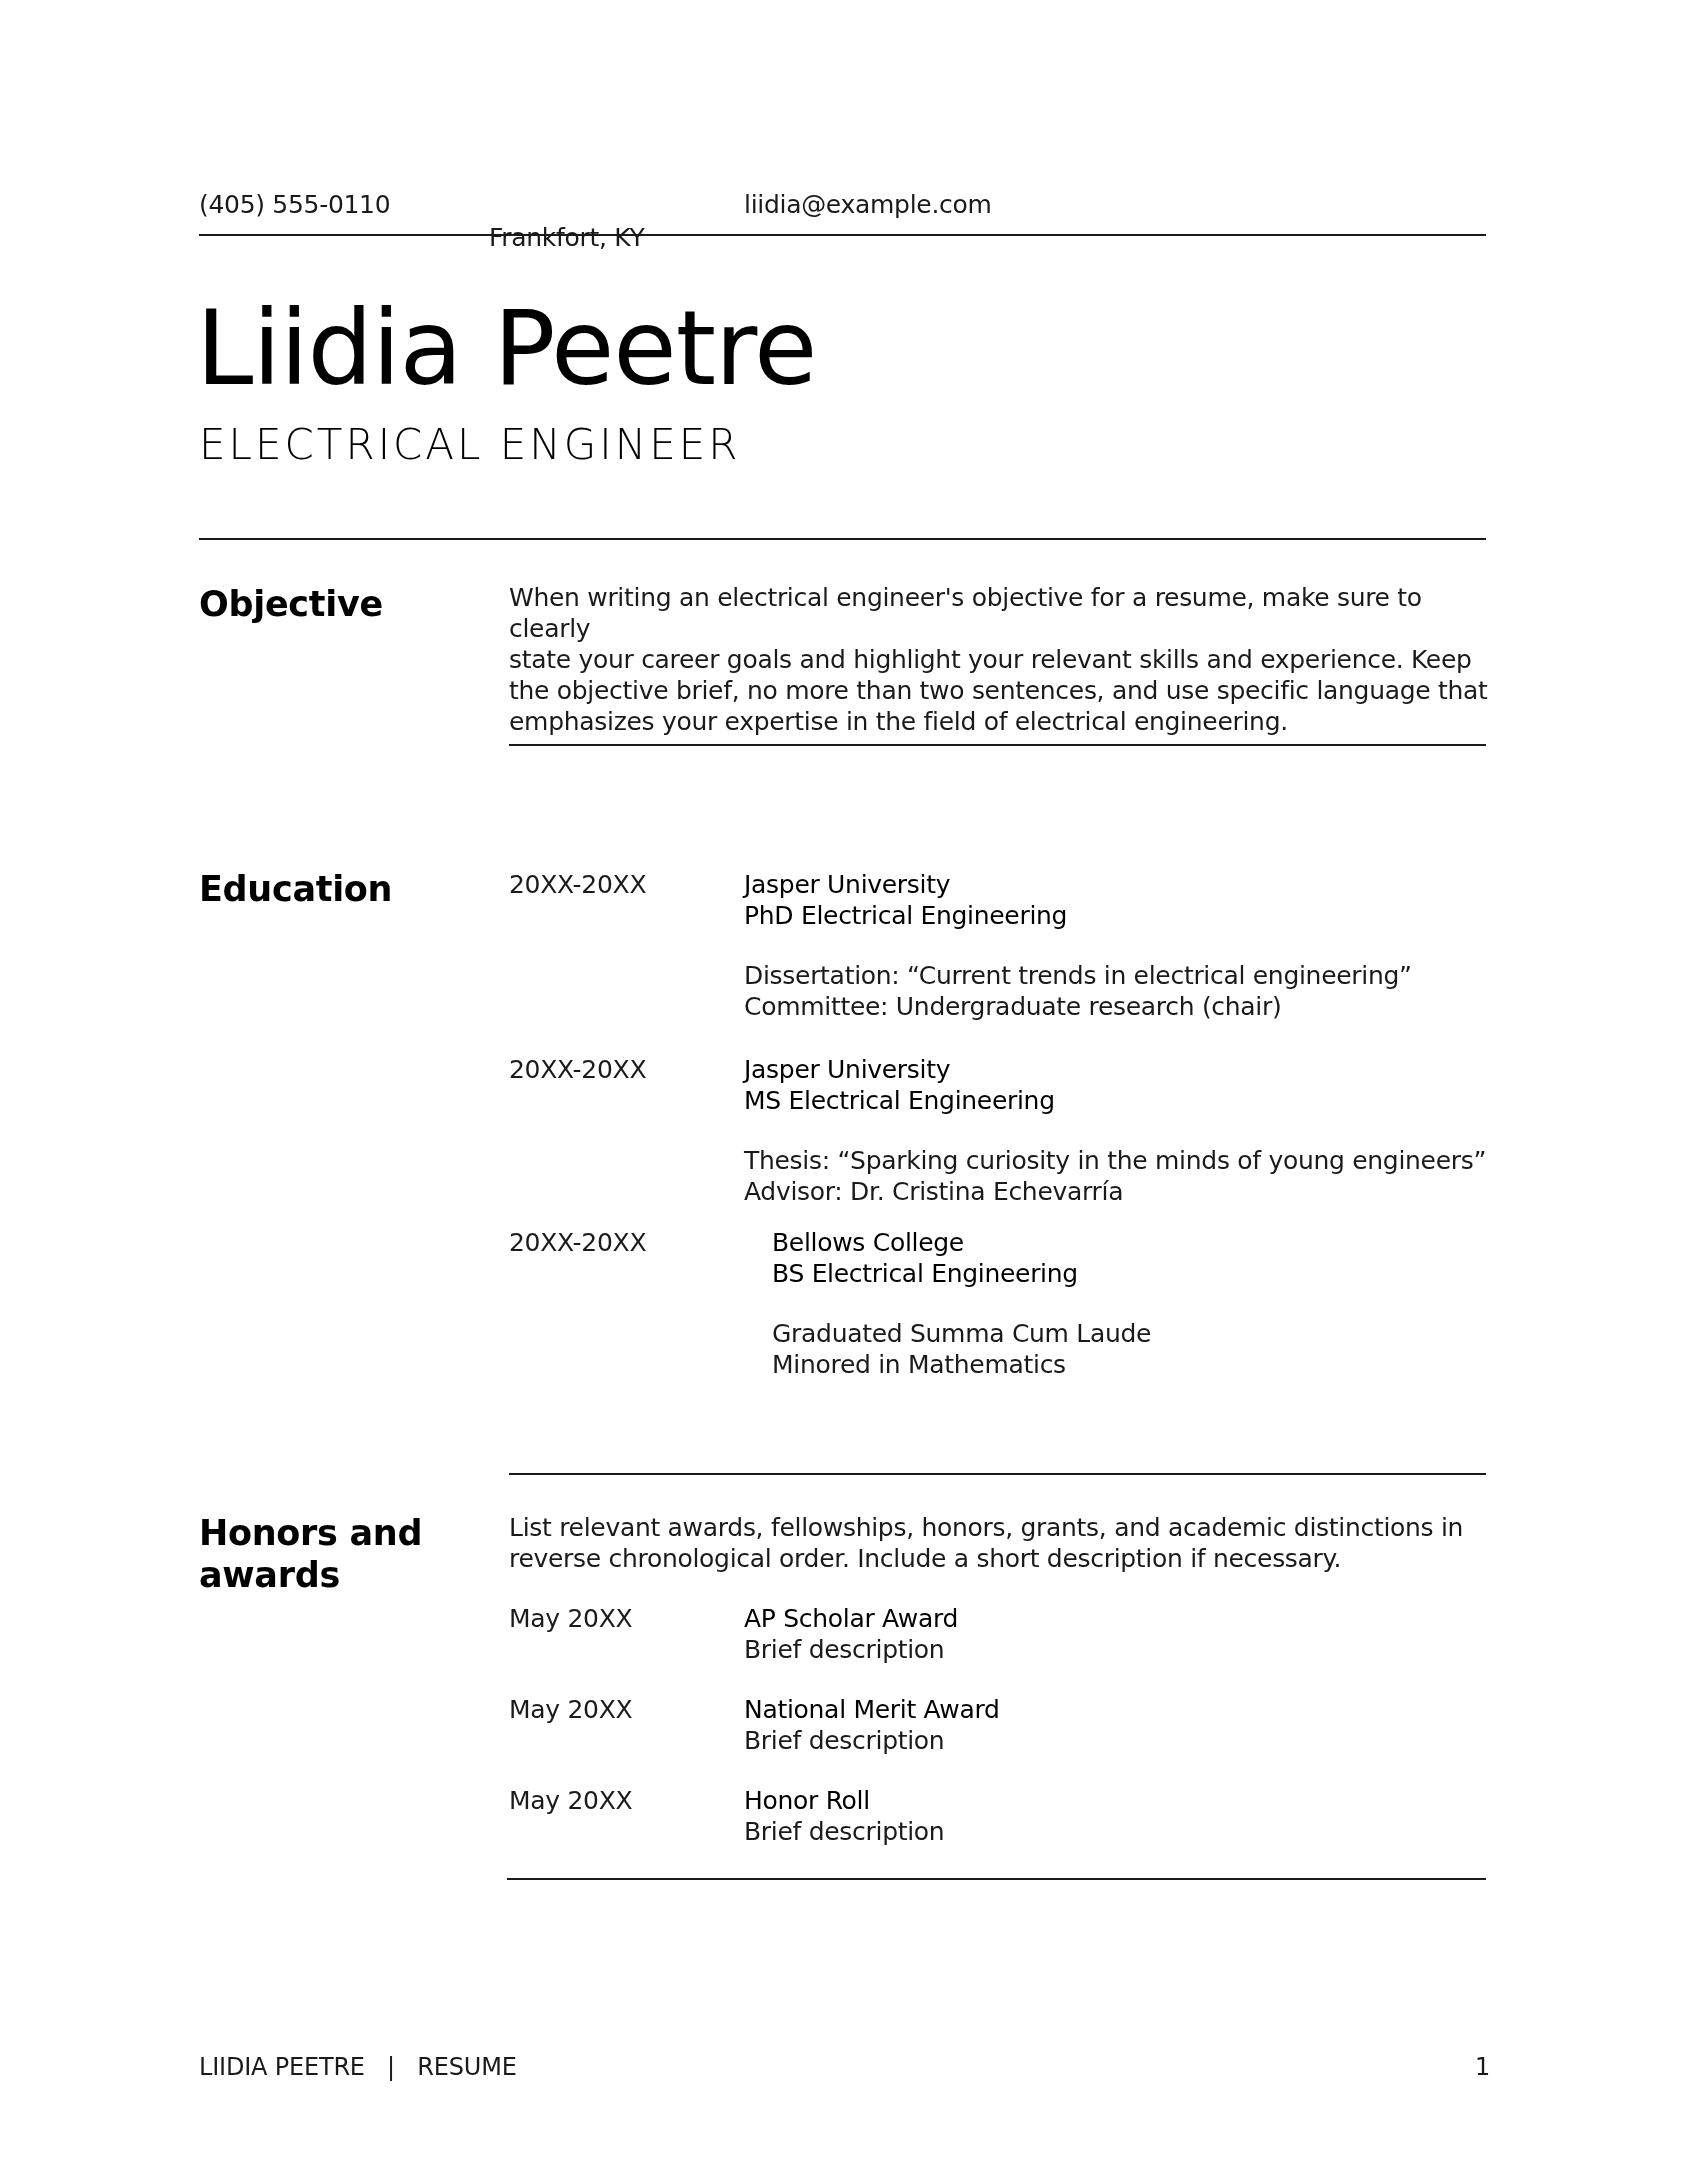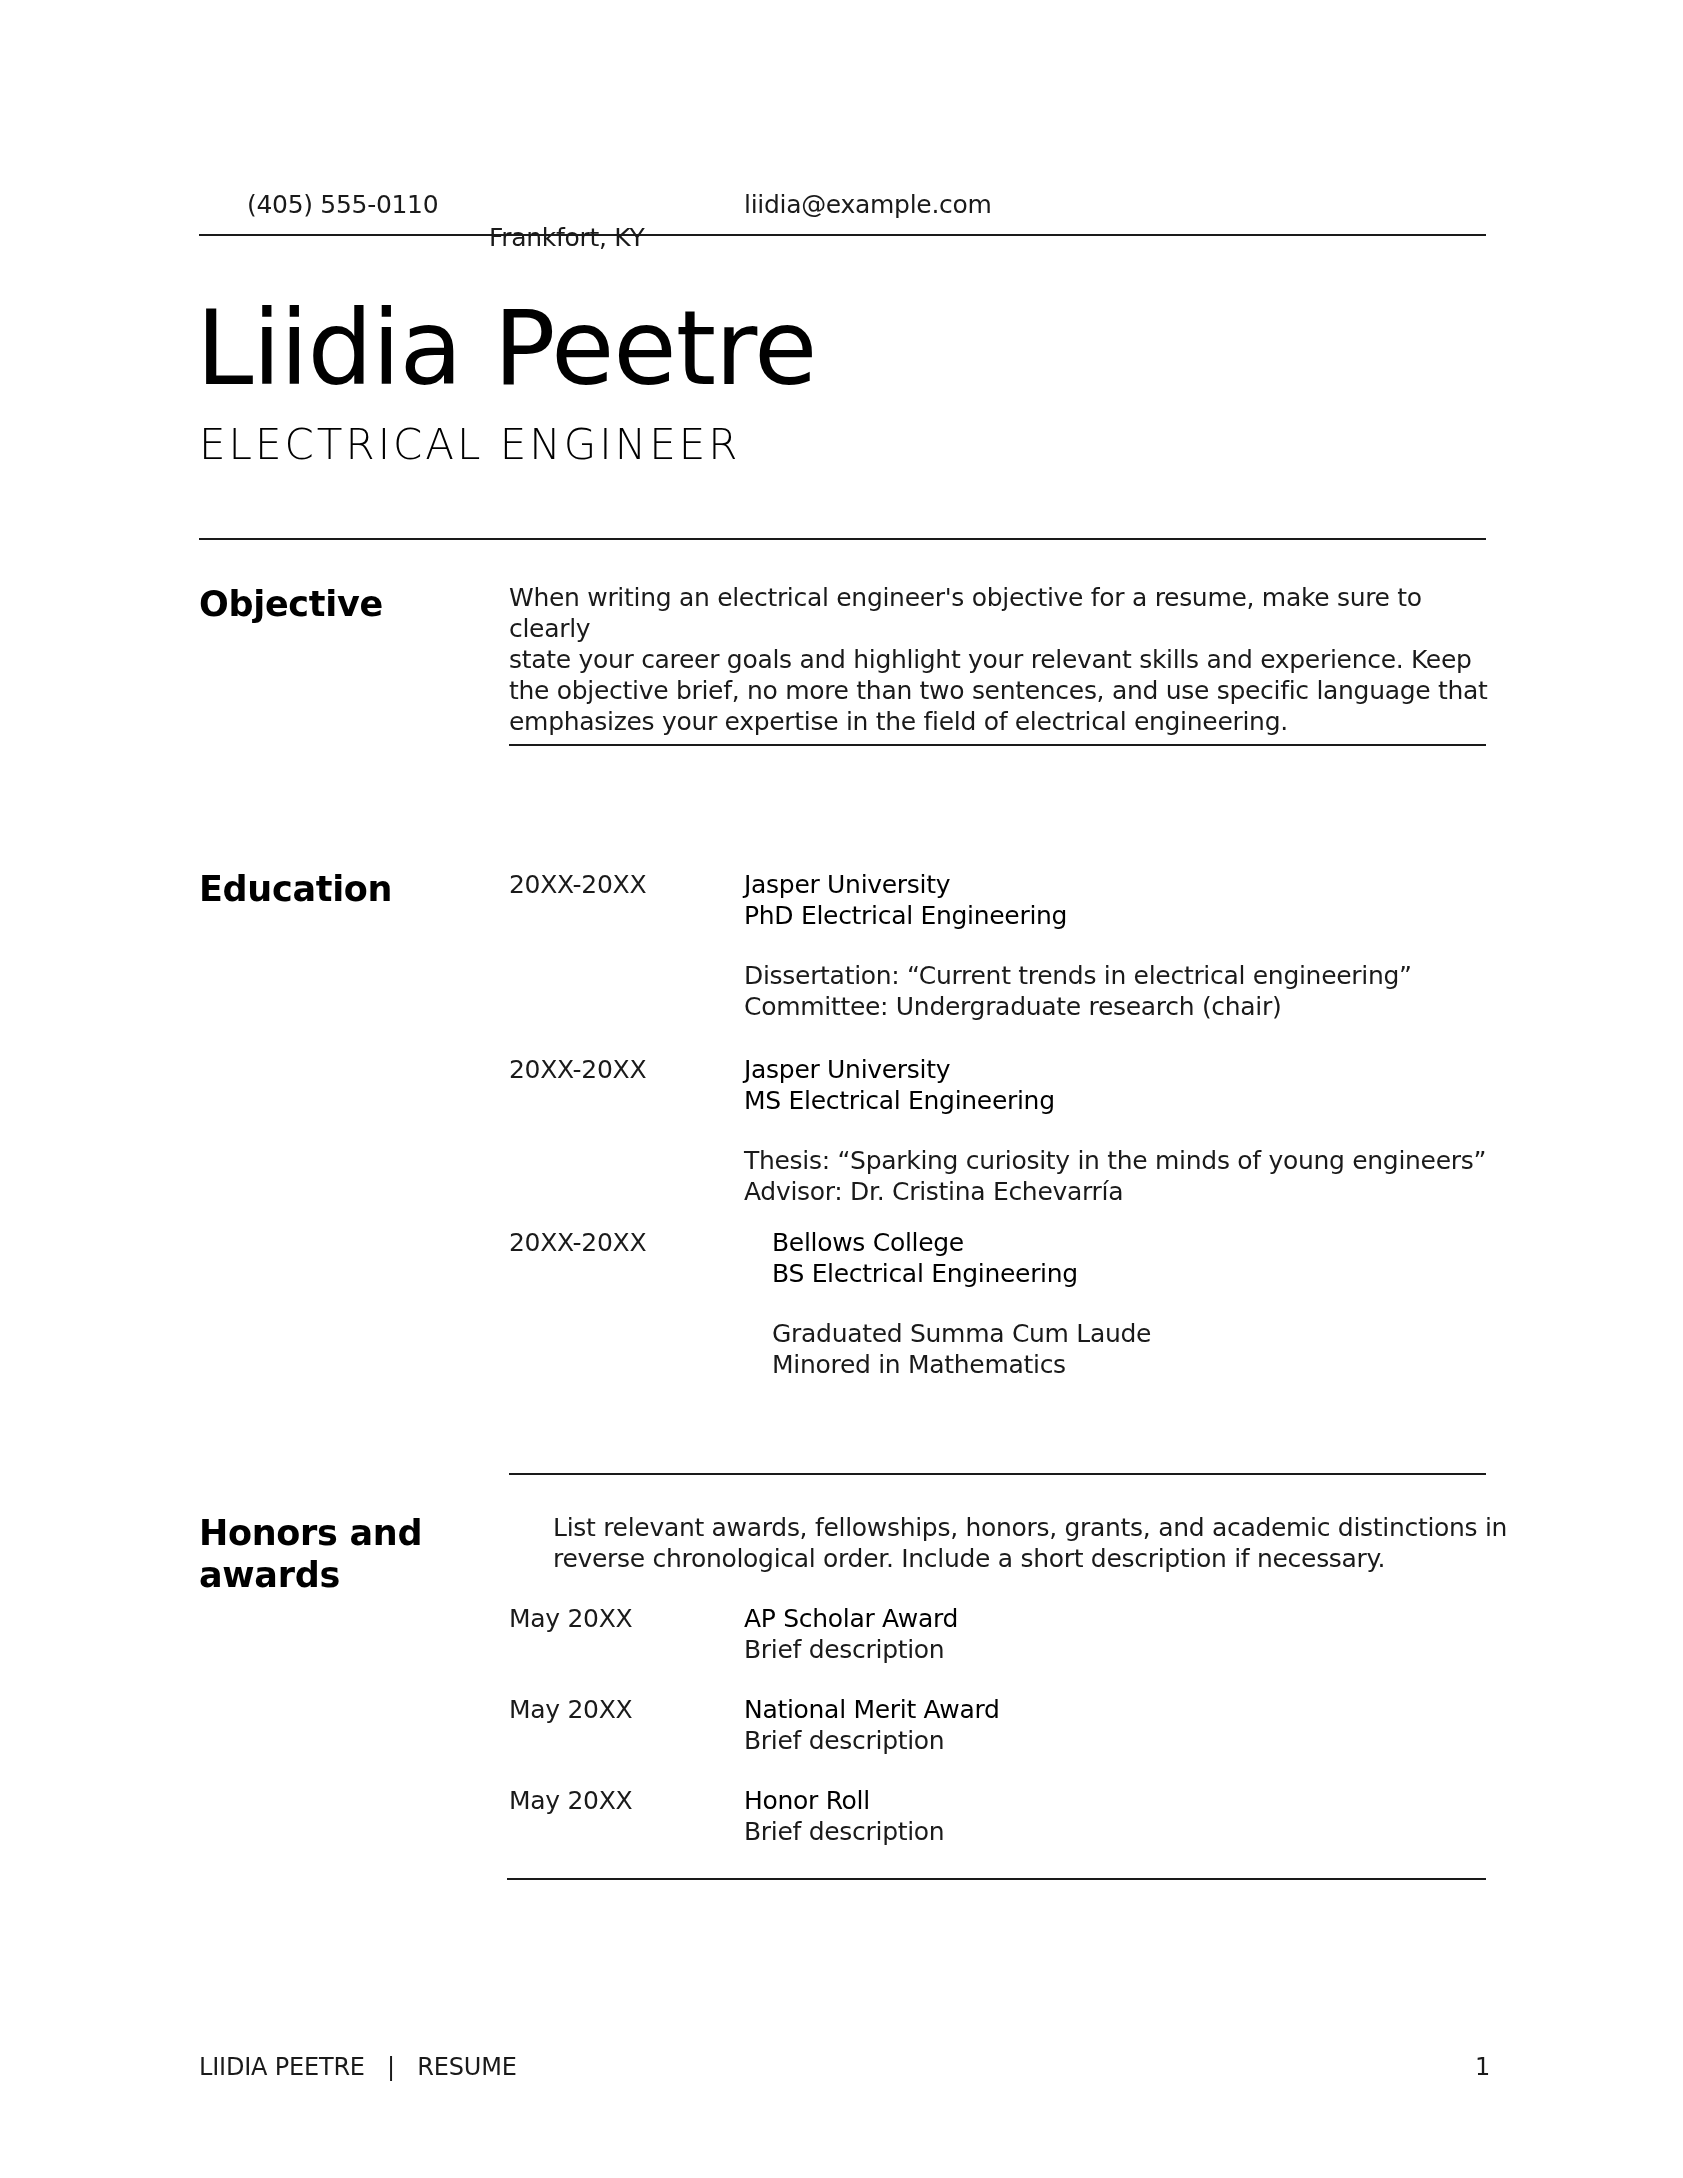--- a/index.html
+++ b/index.html
@@ -37,21 +37,21 @@
   .para { left: 509px; width: 980px; }
   .date { left: 509px; white-space: nowrap; }
   .entry { left: 744px; width: 752px; white-space: nowrap; }
   .bold { font-weight: normal; color: #000; }
 
   .footer { top: 2053px; font-size: 24px; color: #1a1a1a; white-space: nowrap; letter-spacing: -0.2px; }
 </style>
 </head>
 <body>
 
-<div class="abs contact" style="left:199px;margin-left:48px;">(405) 555-0110</div>
+<div class="abs contact" style="left:199px;">(405) 555-0110</div>
 <div class="abs contact" style="left:489px;margin-top:33px;">Frankfort, KY</div>
 <div class="abs contact" style="left:744px;">liidia@example.com</div>
 <div class="rule" style="left:199px; top:234px; width:1287px;"></div>
 
 <div class="abs name">Liidia Peetre</div>
 <div class="abs job-title">ELECTRICAL ENGINEER</div>
 <div class="rule" style="left:199px; top:538px; width:1287px;"></div>
 
 <section>
   <div class="abs section-heading" style="top:583px;">Objective</div>
@@ -101,21 +101,21 @@
   </div>
 
   <div class="rule" style="left:509px; top:1473px; width:977px;"></div>
 </section>
 
 <section>
   <div class="abs section-heading" style="top:1512px;">
     <div>Honors and</div>
     <div>awards</div>
   </div>
-  <div class="abs body-text para" style="top:1512px;margin-left:44px;">
+  <div class="abs body-text para" style="top:1512px;">
     <div>List relevant awards, fellowships, honors, grants, and academic distinctions in</div>
     <div>reverse chronological order. Include a short description if necessary.</div>
   </div>
 
   <div>
     <div class="abs body-text date" style="top:1603px;">May 20XX</div>
     <div class="abs body-text entry" style="top:1603px;">
       <div class="bold">AP Scholar Award</div>
       <div>Brief description</div>
     </div>

